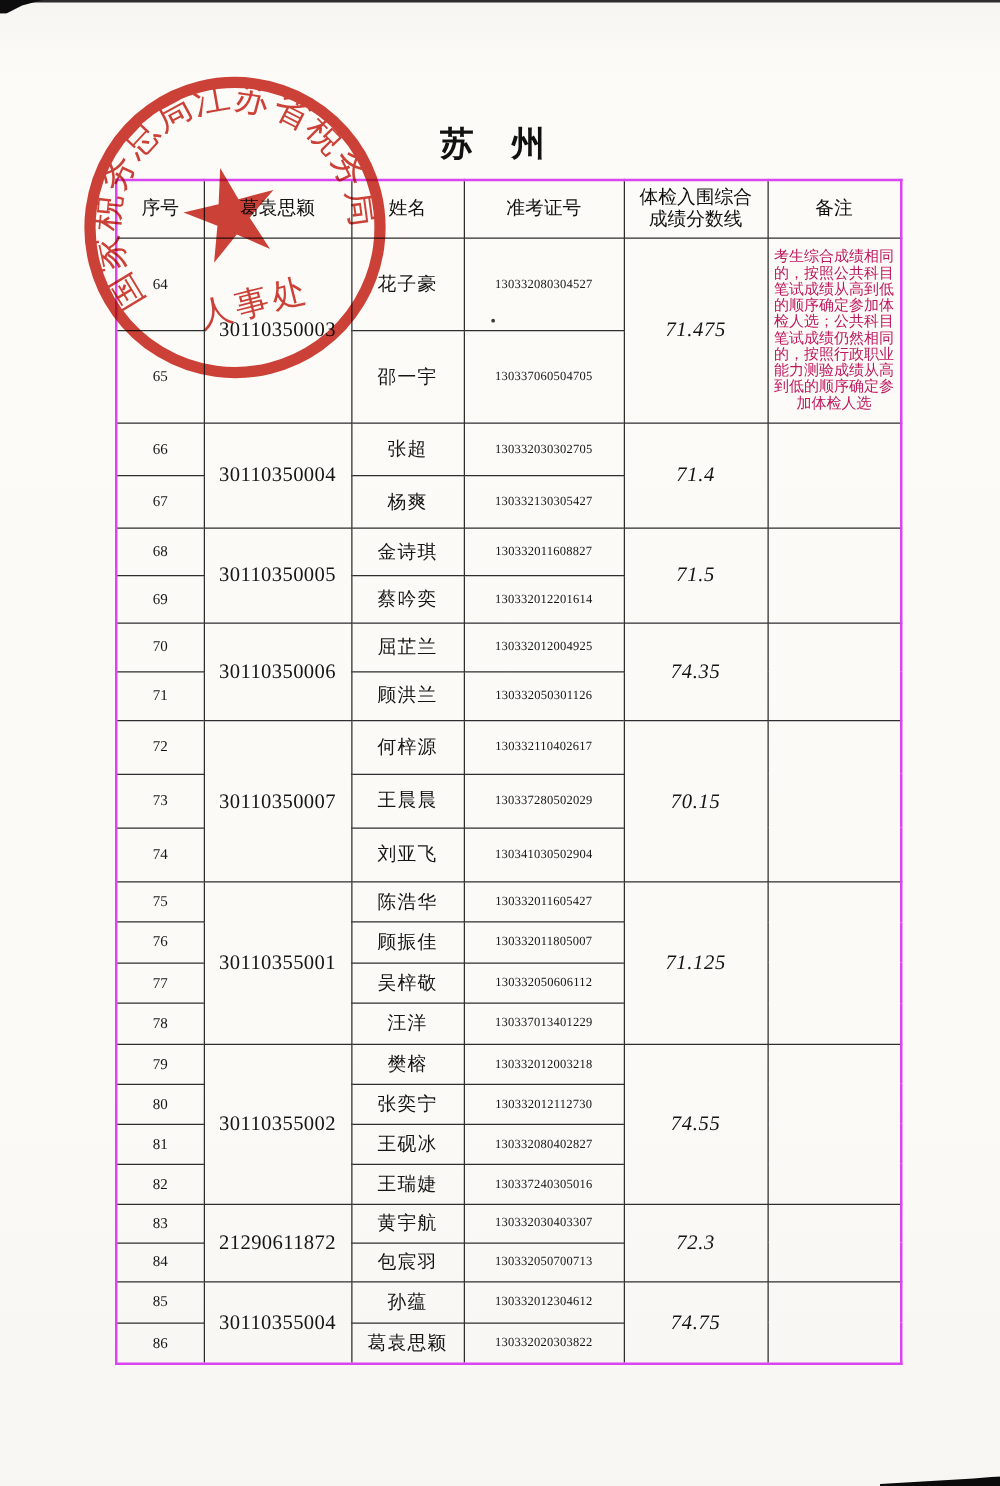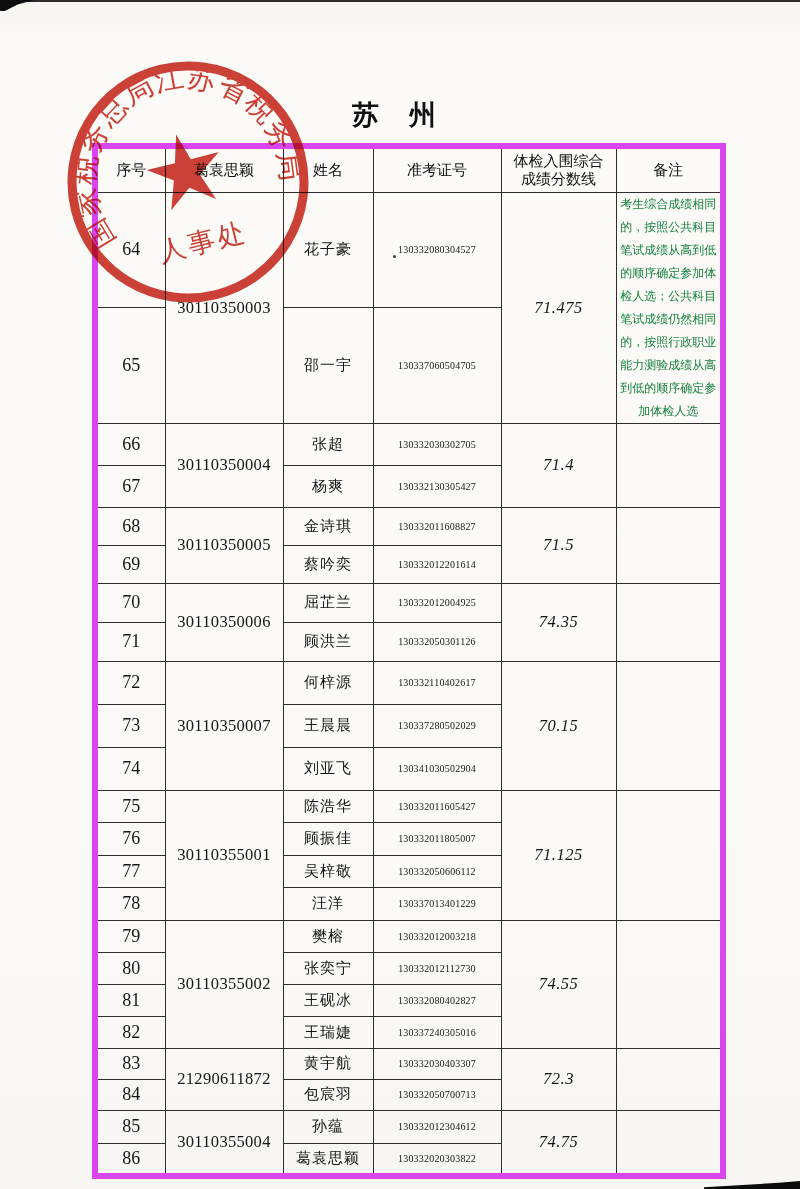--- a/index.html
+++ b/index.html
@@ -17,42 +17,42 @@
   .speck{left:393px;top:255px;width:3px;height:3px;background:#3a3a3a;border-radius:50%;}
 
   .doc-title{
     position:absolute;top:97px;left:0;width:800px;text-align:center;
     font-size:27px;font-weight:bold;letter-spacing:30px;text-indent:18px;color:#111;
   }
 
   table.results{
     position:absolute;left:92px;top:143px;width:628px;
     border-collapse:collapse;table-layout:fixed;
-    border:6px solid #d946ef;
+    border:2px solid #d946ef;
   }
   table.results col.c-no{width:70px;}
   table.results col.c-code{width:118px;}
   table.results col.c-name{width:90px;}
   table.results col.c-ticket{width:128px;}
   table.results col.c-score{width:115px;}
   table.results col.c-remark{width:107px;}
   table.results th,table.results td{
     border:1.5px solid #2e2e2e;text-align:center;vertical-align:middle;
     padding:0;font-weight:normal;overflow:hidden;
   }
   table.results thead tr{height:46px;}
   table.results th{font-size:15px;line-height:18px;white-space:pre-line;color:#101010;}
-  td.no{font-size:18px;margin-left:19px;}
+  td.no{font-size:12px;margin-left:19px;}
   td.code{font-size:16.5px;letter-spacing:.3px;}
   td.name{font-size:15px;letter-spacing:1px;}
   td.ticket{font-size:10px;letter-spacing:.2px;}
   td.score{font-size:16.5px;letter-spacing:.5px;font-style:italic;}
   td.remark{
-    font-size:12px;line-height:23px;padding:3px 4px;vertical-align:top;
-    text-align:justify;text-align-last:center;color:#15803d;
+    font-size:12px;line-height:13px;padding:3px 4px;vertical-align:top;
+    text-align:justify;text-align-last:center;color:#be185d;
   }
 
   .seal{
     position:absolute;left:62px;top:56px;width:252px;height:252px;
     opacity:.88;mix-blend-mode:multiply;pointer-events:none;
   }
 </style>
 </head>
 <body>
 

